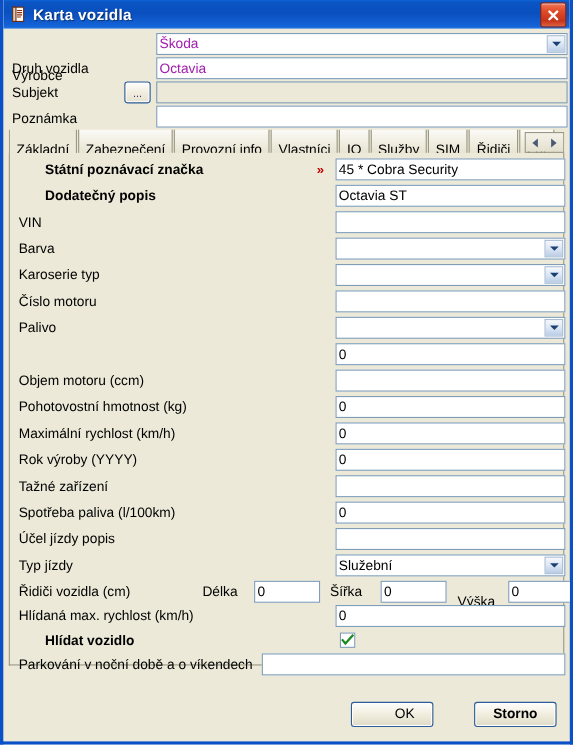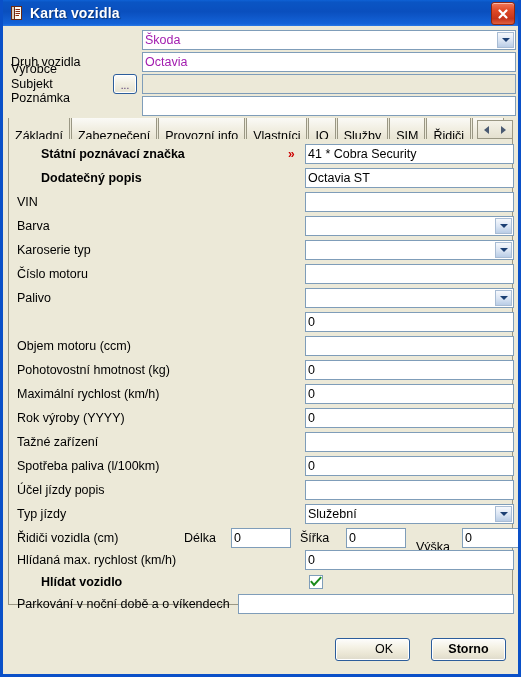--- a/index.html
+++ b/index.html
@@ -261,21 +261,21 @@
     background: linear-gradient(180deg,#fdfdfc 0%,#f4f1e4 40%,#e9e5d3 75%,#dedacb 100%);
     border: 1px solid #2c5d9b;
     border-radius: 3px;
     box-shadow: inset 0 0 0 1px #ffffff;
     font-size: 12.5px;
     color: #000;
     text-align: center;
     line-height: 21px;
     cursor: pointer;
   }
-  #ok-btn     { left: 332px; padding-left: 23px; }
+  #ok-btn     { left: 316px; padding-left: 23px; }
   #cancel-btn { left: 428px; font-weight: bold; }
 </style>
 </head>
 <body>
 
 <div id="window">
 
   <div id="titlebar">
     <span class="ttl-icon">
       <svg width="16" height="16" viewBox="0 0 16 16">
@@ -303,21 +303,21 @@
       <span class="combo-arrow"></span>
     </div>
 
     <div class="hrow" style="top:26px;">Druh vozidla</div>
     <div class="hfield" style="top:26px;">Octavia</div>
 
     <div class="hrow" style="top:48px;">Subjekt</div>
     <div id="browse-btn" style="top:48px;">...</div>
     <div class="hfield readonly" style="top:48px;"></div>
 
-    <div class="hrow" style="top:62px;">Poznámka</div>
+    <div class="hrow" style="top:72px;">Poznámka</div>
     <div class="hfield" style="top:70px;"></div>
   </div>
 
   <div id="tabstrip">
     <div class="tab active">Základní</div>
     <div class="tab">Zabezpečení</div>
     <div class="tab">Provozní info</div>
     <div class="tab">Vlastníci</div>
     <div class="tab">IO</div>
     <div class="tab">Služby</div>
@@ -328,21 +328,21 @@
     <div id="tab-scrollers">
       <div class="scroll-arrow left"></div>
       <div class="scroll-arrow right"></div>
     </div>
   </div>
 
   <div id="tabpage">
 
     <div class="frow bold" style="top:5px;">Státní poznávací značka</div>
     <div class="marker" style="top:5px;">»</div>
-    <div class="fin" style="top:5px;">41 * Cobra Security</div>
+    <div class="fin" style="top:5px;">45 * Cobra Security</div>
 
     <div class="frow bold" style="top:29px;">Dodatečný popis</div>
     <div class="fin" style="top:29px;">Octavia ST</div>
 
     <div class="frow" style="top:53px;">VIN</div>
     <div class="fin" style="top:53px;"></div>
 
     <div class="frow" style="top:77px;">Barva</div>
     <div class="fin" style="top:77px;">
       <span></span>

